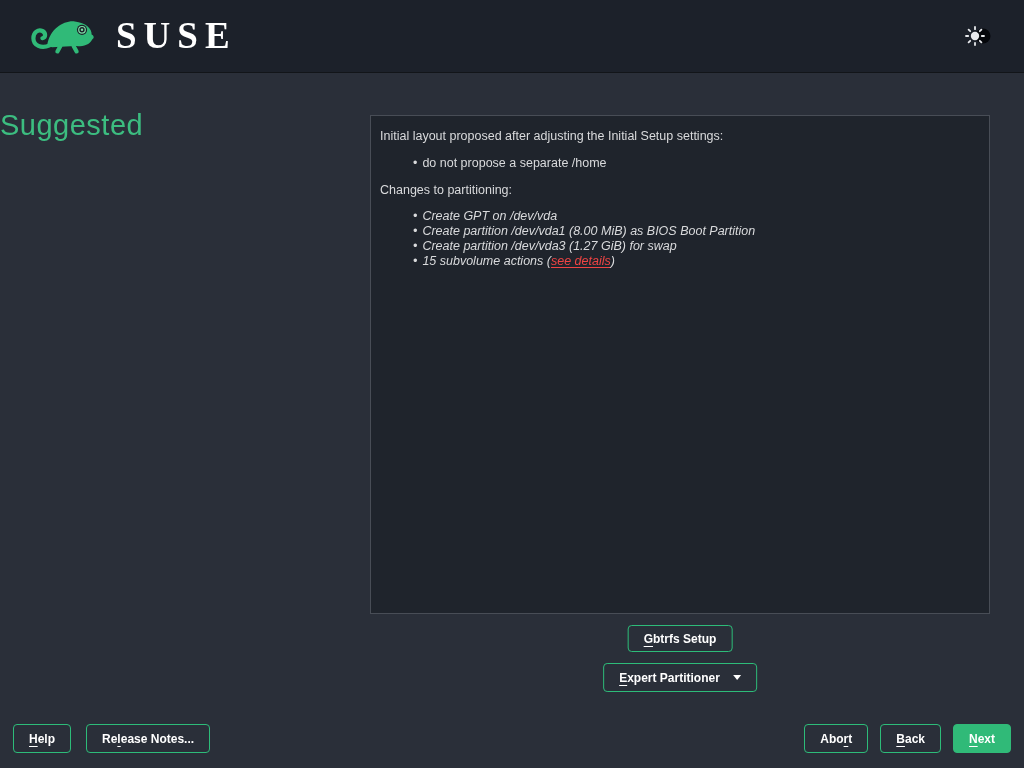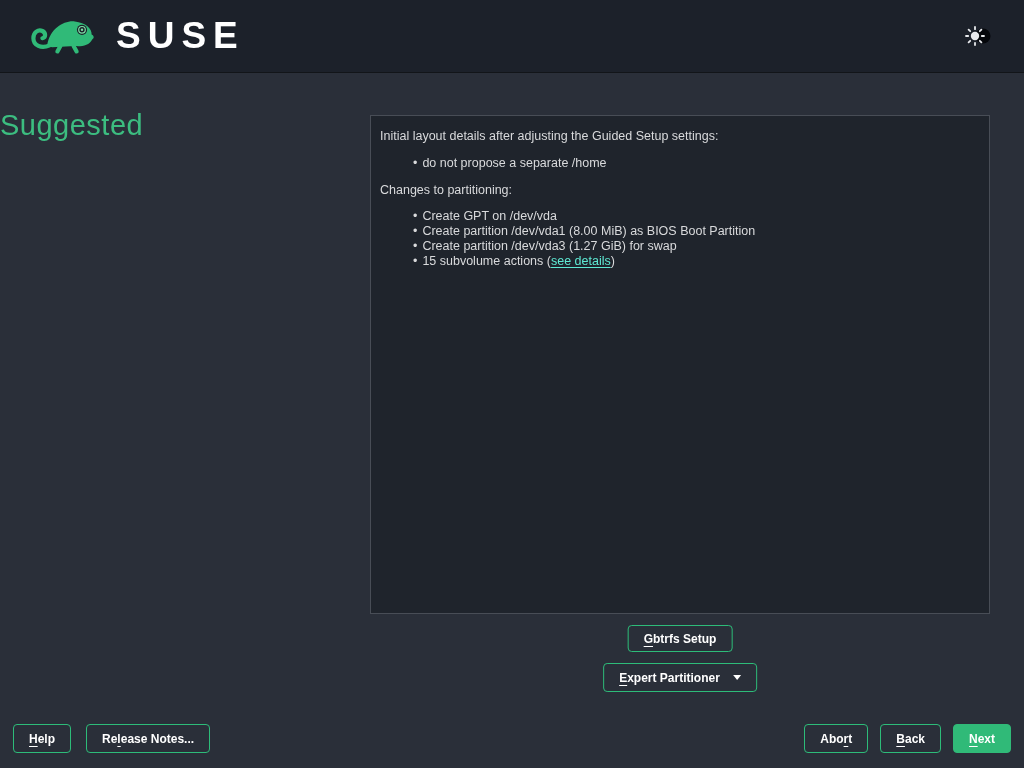--- a/index.html
+++ b/index.html
@@ -15,20 +15,21 @@
 
   
   .topbar {
     height: 73px;
     background: #1c212a;
     border-bottom: 1px solid #121519;
     display: flex;
     align-items: center;
     justify-content: space-between;
     padding: 0 28px;
+    font-family: Liberation Serif, serif;
   }
   .logo { display: flex; align-items: center; gap: 16px; }
   .logo-word {
     color: #ffffff;
     font-size: 37px;
     font-weight: bold;
     letter-spacing: 7px;
     line-height: 1;
     padding-bottom: 2px;
   }
@@ -59,25 +60,25 @@
     line-height: 15px;
     color: #d9dadc;
     overflow: hidden;
   }
   .proposal-panel p { margin: 7px 0; }
   .proposal-panel ul {
     list-style: none;
     margin: 12px 0;
     padding: 0 0 0 33px;
   }
-  .proposal-panel ul.changes { margin: 11px 0; }
+  .proposal-panel ul.changes { margin: 11px 0; font-style: italic; }
   .proposal-panel li { line-height: 15px; }
   .proposal-panel li::before { content: "•"; margin-right: 5px; }
   a.details-link {
-    color: #5eead4;
+    color: #ef4444;
     text-decoration: underline;
     text-underline-offset: 2px;
     cursor: pointer;
   }
 
   
   .btn {
     display: inline-flex;
     align-items: center;
     justify-content: center;
@@ -163,21 +164,21 @@
       <circle cx="11" cy="11" r="4.2" fill="#e8eaed"></circle>
     </svg>
   </div>
 </header>
 
 <div class="title-block">
   <div>Suggested</div>
 </div>
 
 <div class="proposal-panel">
-  <p>Initial layout details after adjusting the Guided Setup settings:</p>
+  <p>Initial layout proposed after adjusting the Initial Setup settings:</p>
   <ul>
     <li>do not propose a separate /home</li>
   </ul>
   <p>Changes to partitioning:</p>
   <ul class="changes">
     <li>Create GPT on /dev/vda</li>
     <li>Create partition /dev/vda1 (8.00 MiB) as BIOS Boot Partition</li>
     <li>Create partition /dev/vda3 (1.27 GiB) for swap</li>
     <li><span>15 subvolume actions (</span><a class="details-link">see details</a><span>)</span></li>
   </ul>

